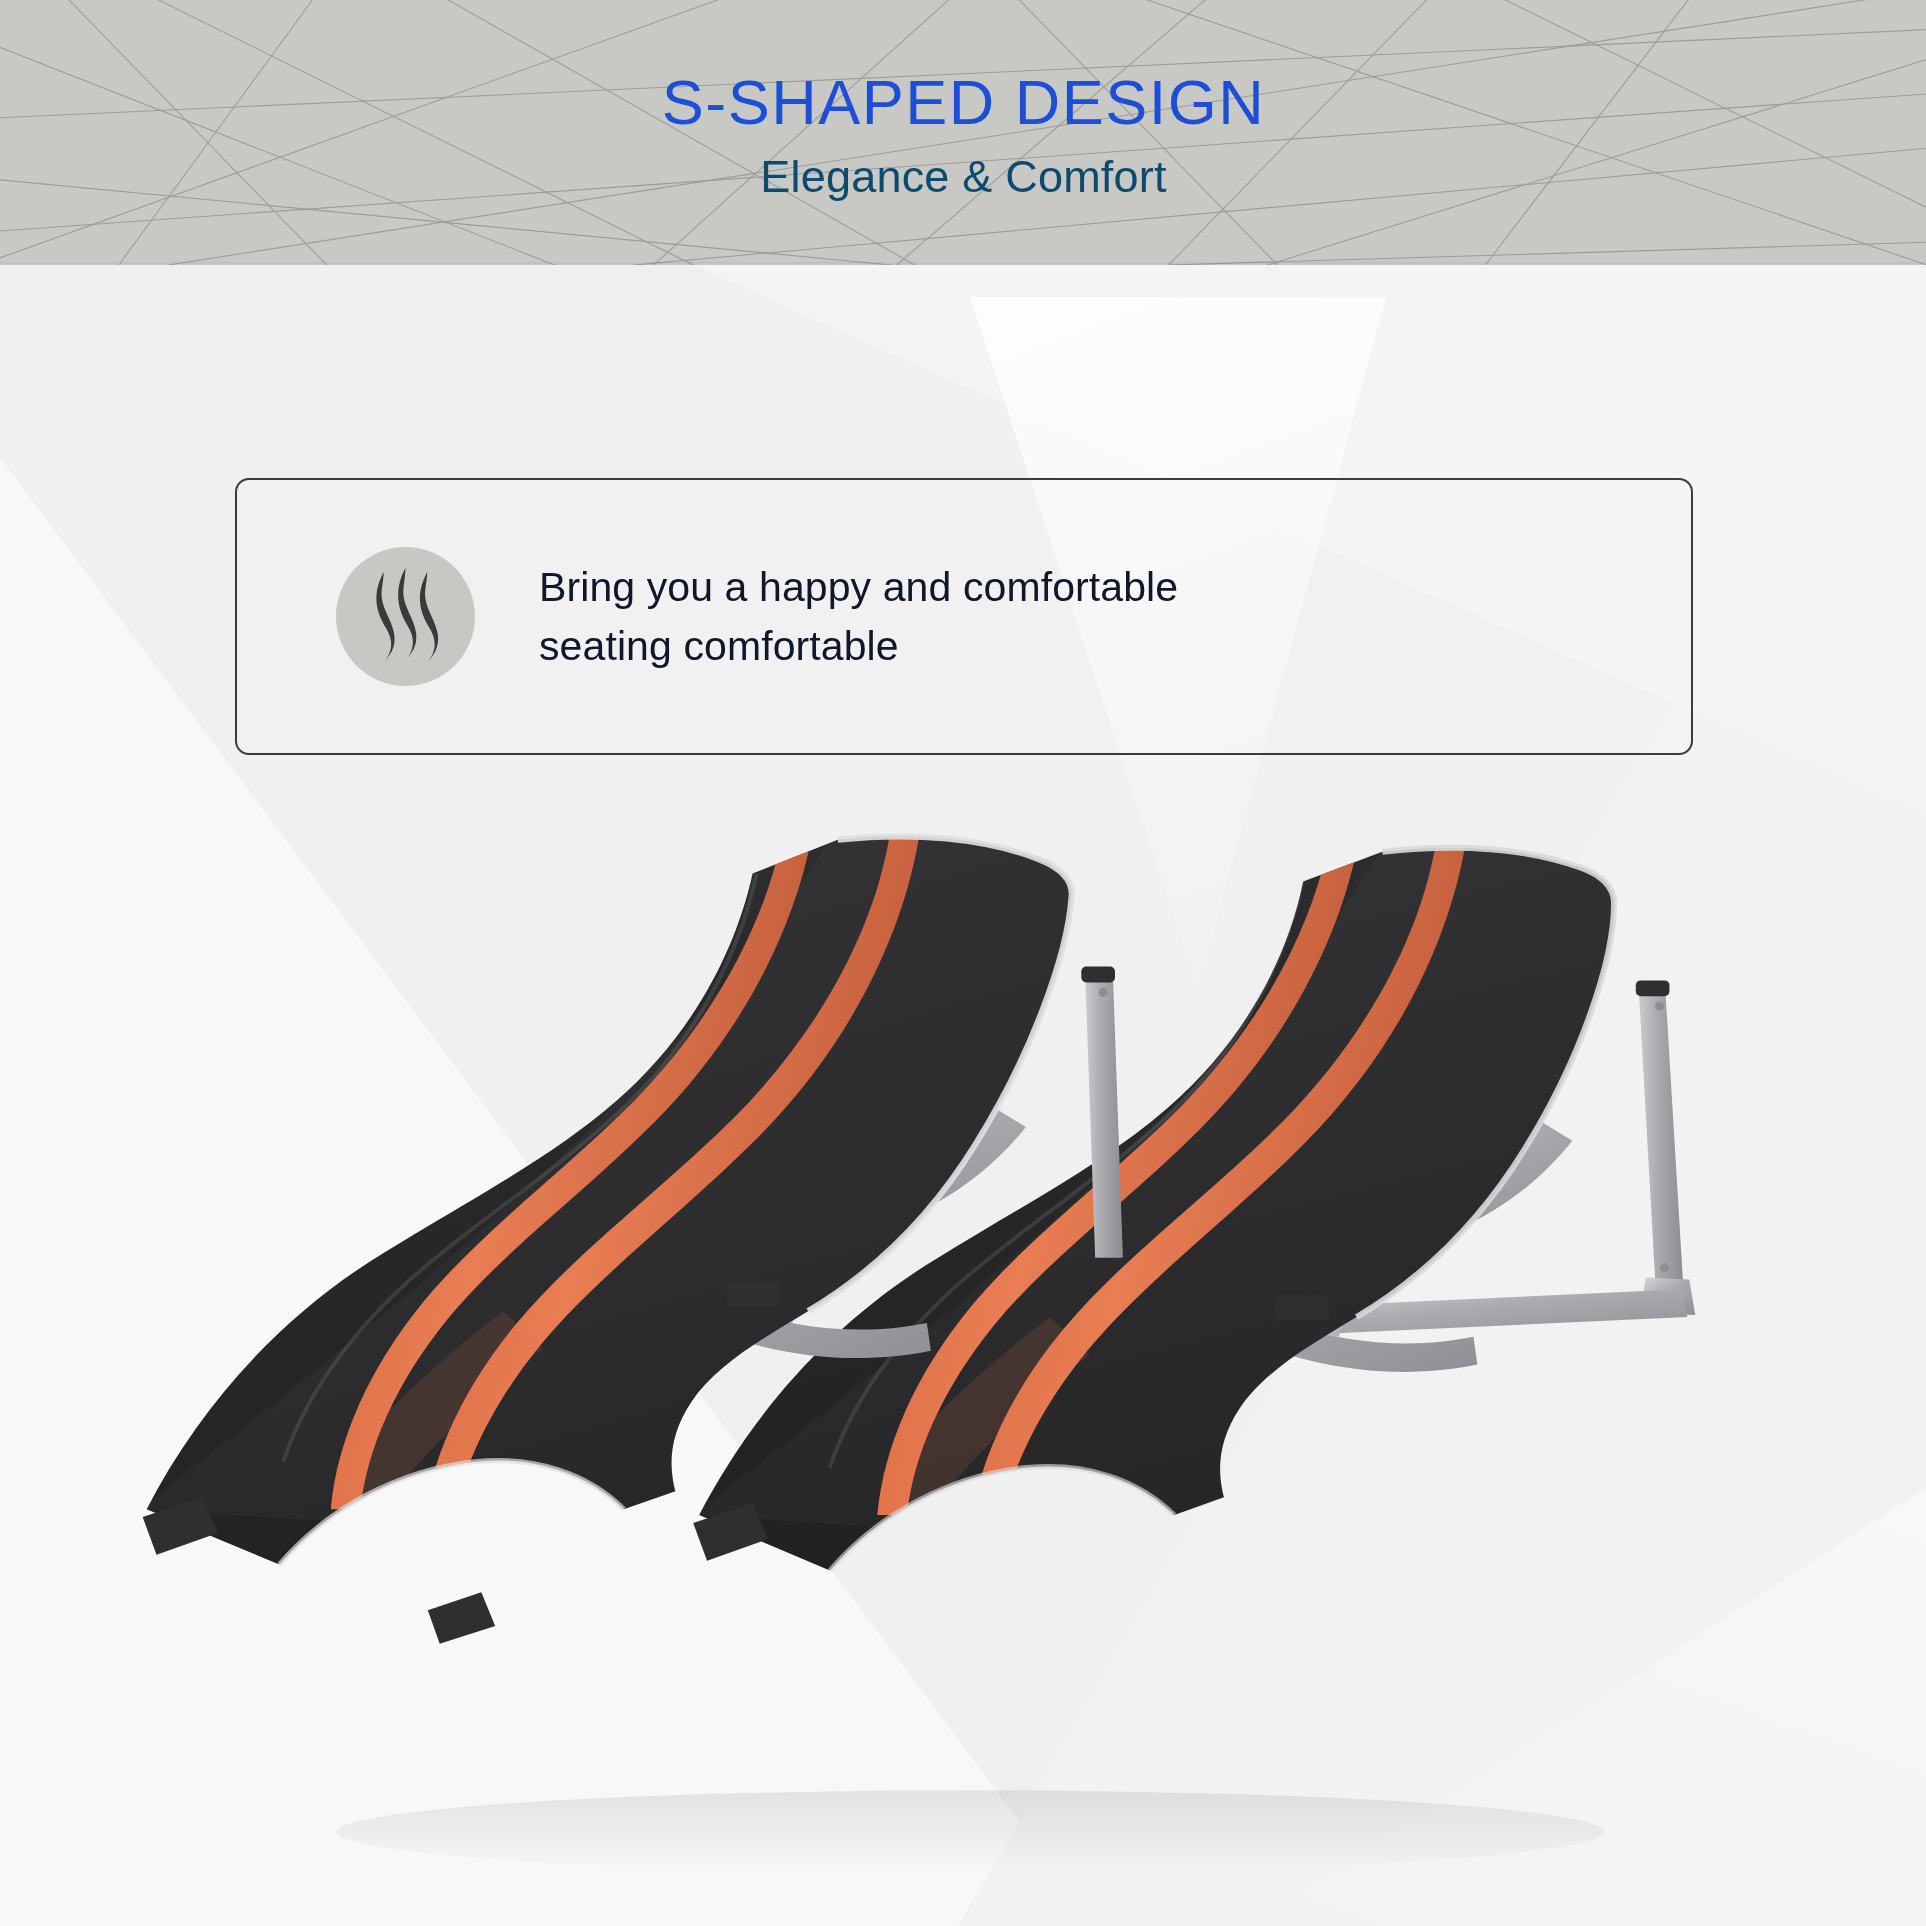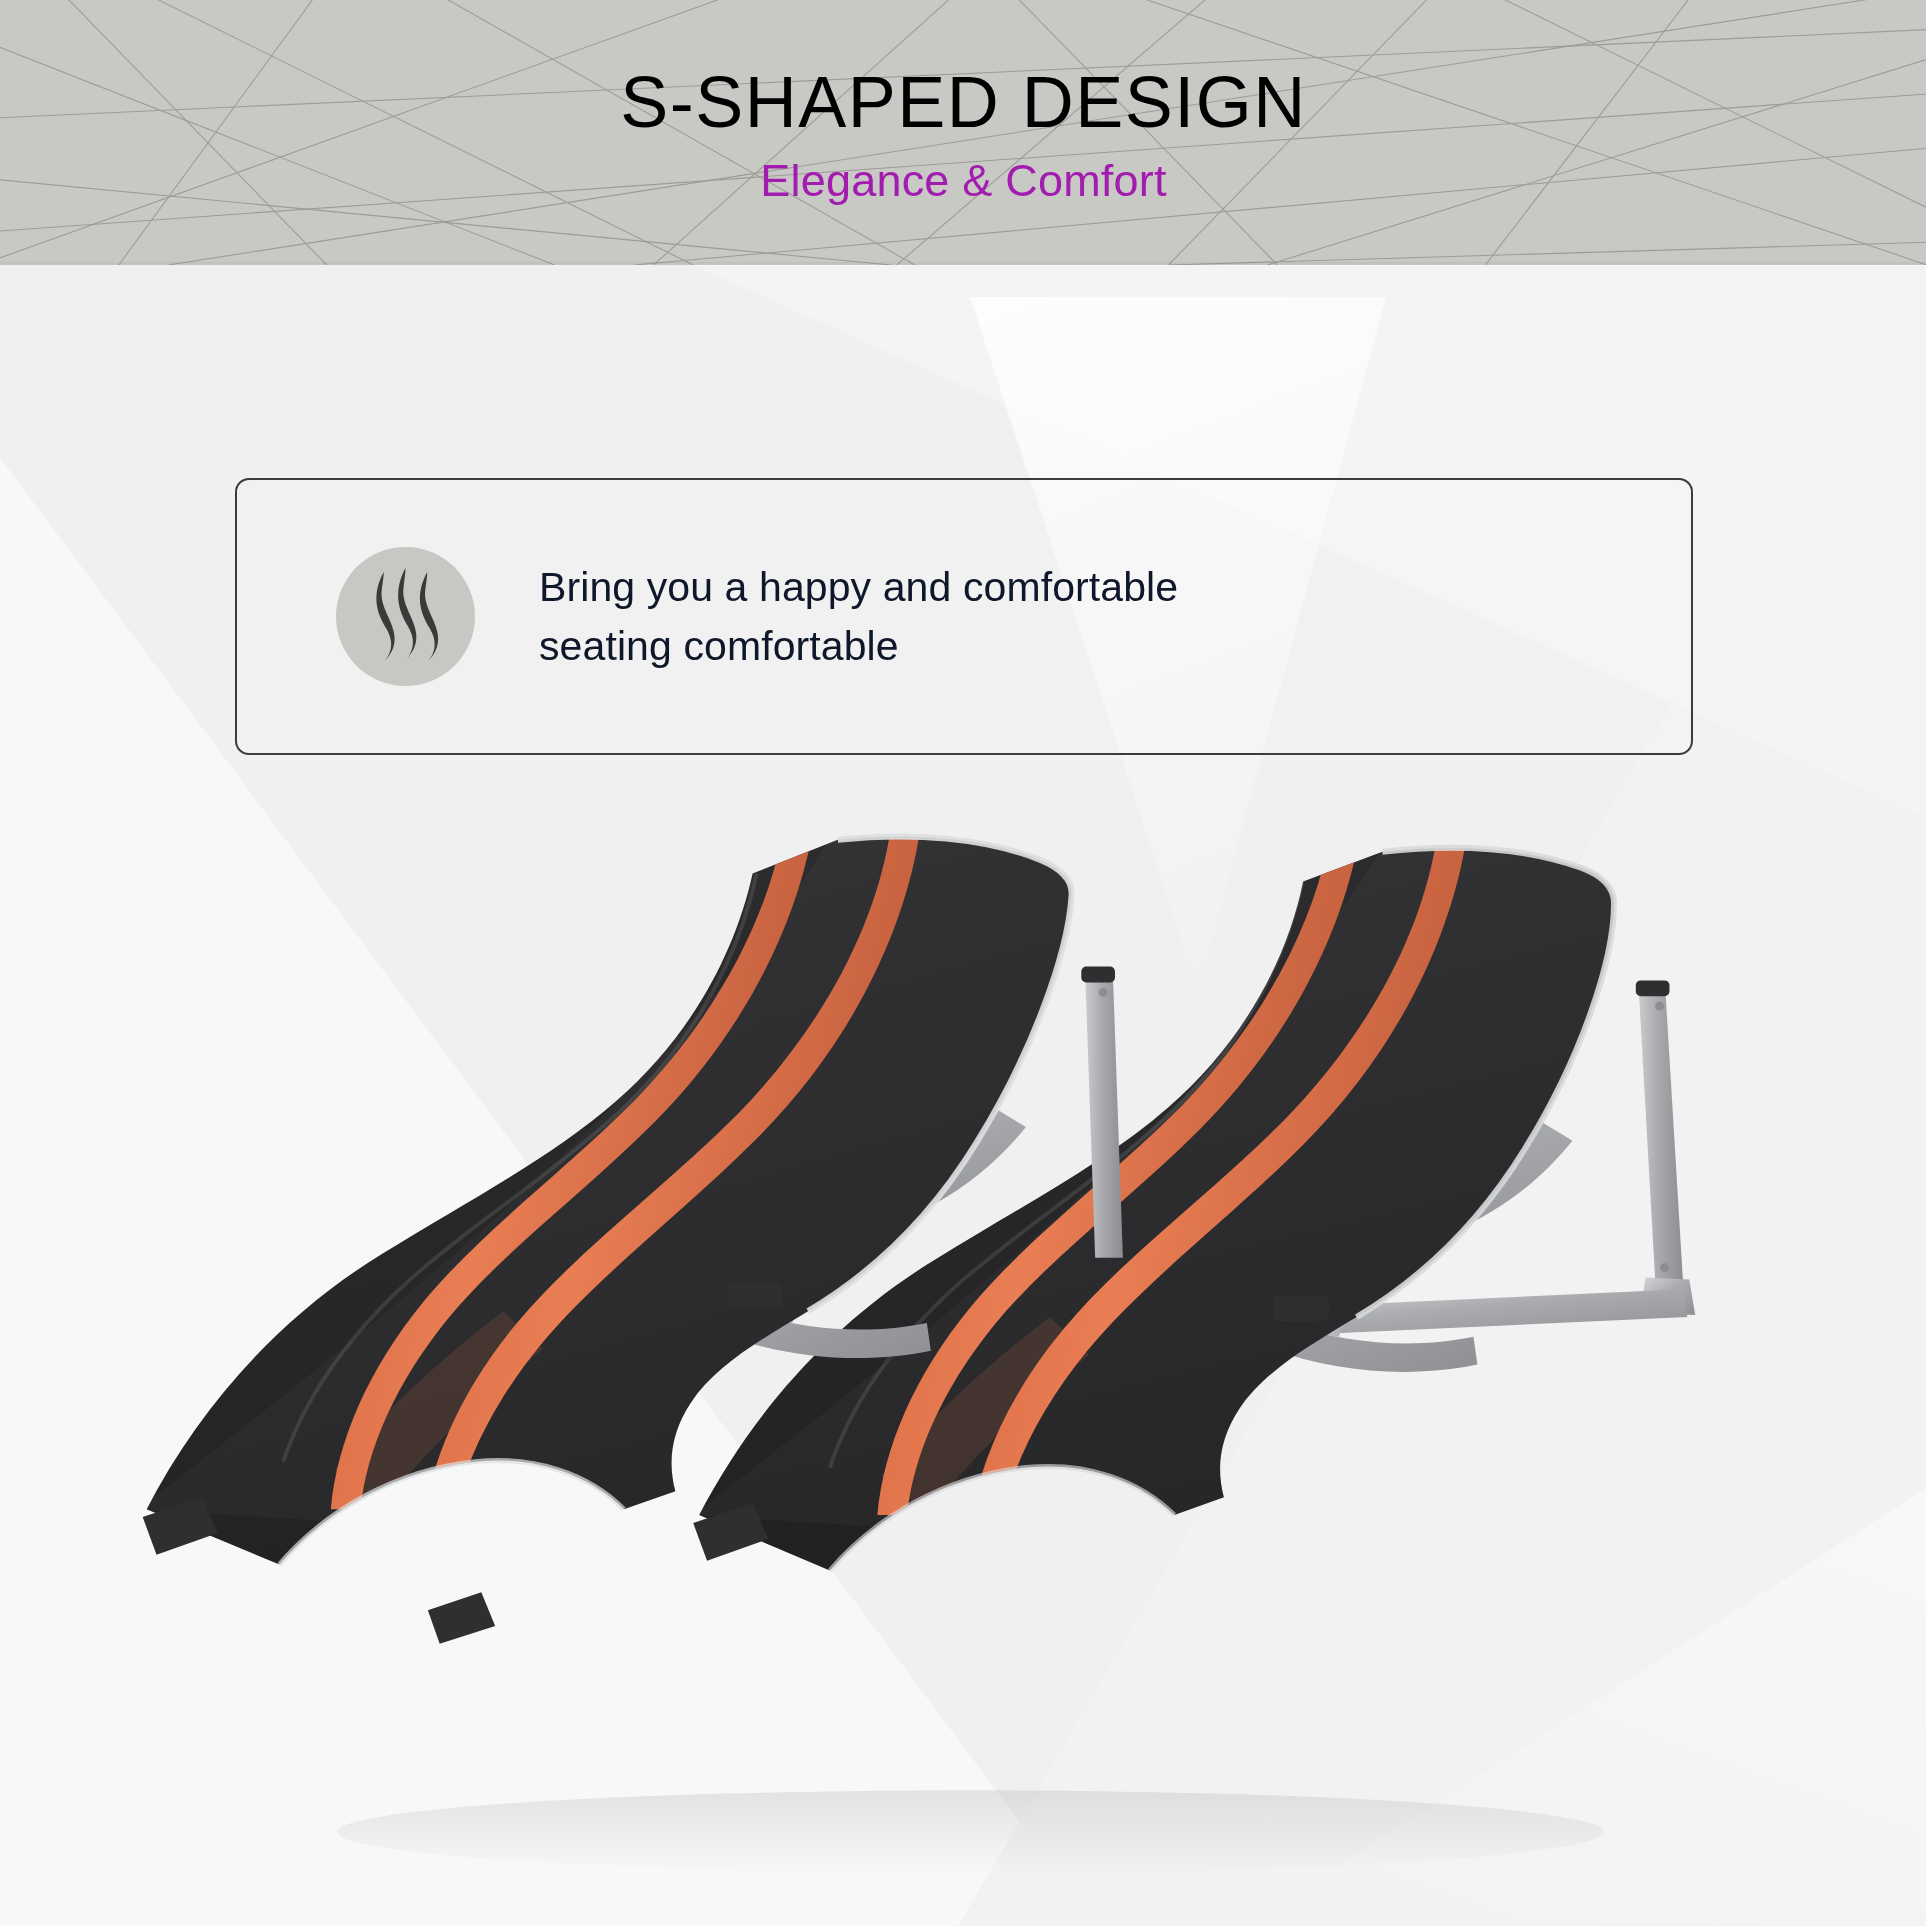--- a/index.html
+++ b/index.html
@@ -57,32 +57,32 @@
   }
   #banner-mesh { position:absolute; inset:0; width:100%; height:100%; }
   #banner-inner {
     position:relative; z-index:2;
     width:100%; height:100%;
     display:flex; flex-direction:column;
     align-items:center; justify-content:center;
     padding-top:8px;
   }
   #banner-title {
-    font-size:72px;
+    font-size:63px;
     font-weight:400;
     letter-spacing:1.5px;
-    color:#000000;
+    color:#1d4ed8;
     line-height:1.02;
     white-space:nowrap;
   }
   #banner-subtitle {
     margin-top:16px;
     font-size:45px;
     font-weight:400;
-    color:#a21caf;
+    color:#0c4a6e;
     letter-spacing:0.2px;
     white-space:nowrap;
   }
   .banner-shadow {
     position:absolute; left:0; bottom:0; width:100%; height:3px;
     background:linear-gradient(180deg, rgba(0,0,0,0.06), rgba(0,0,0,0));
   }
 
   
   #feature-card {

